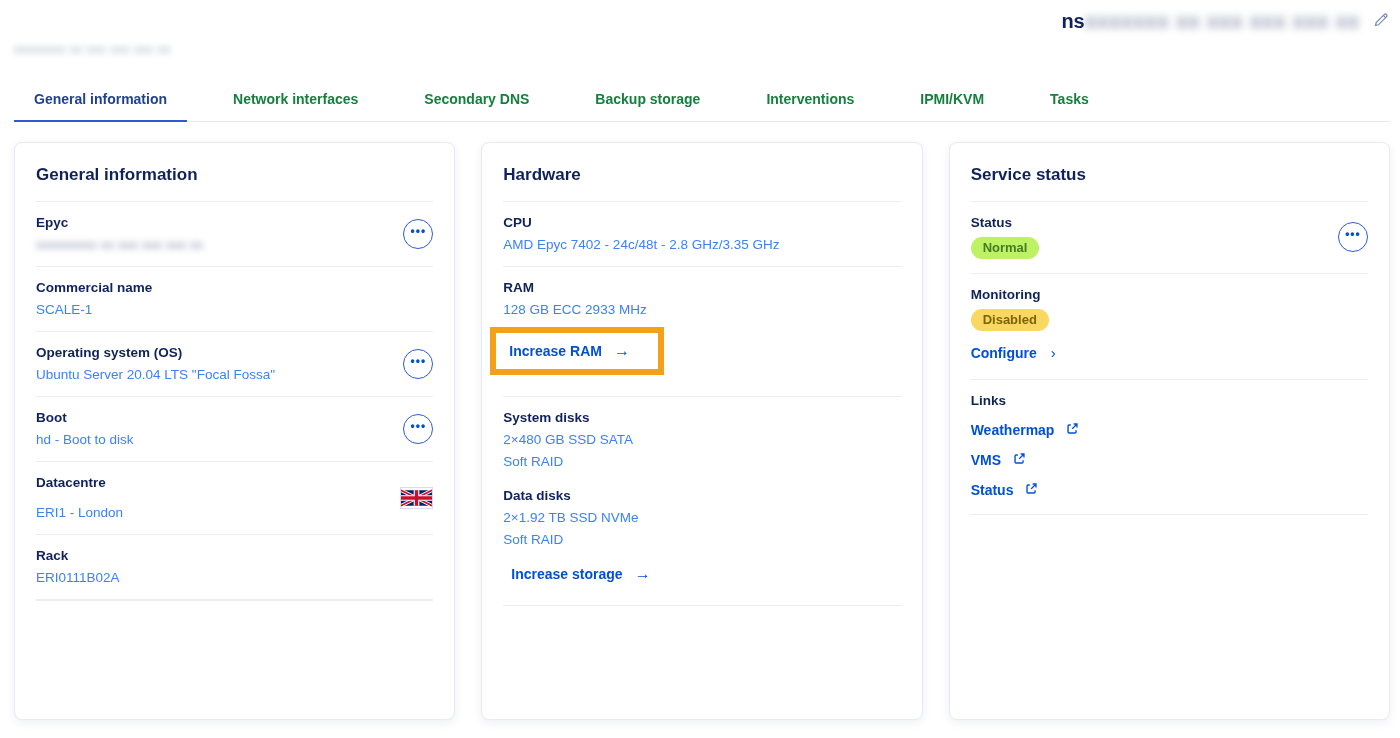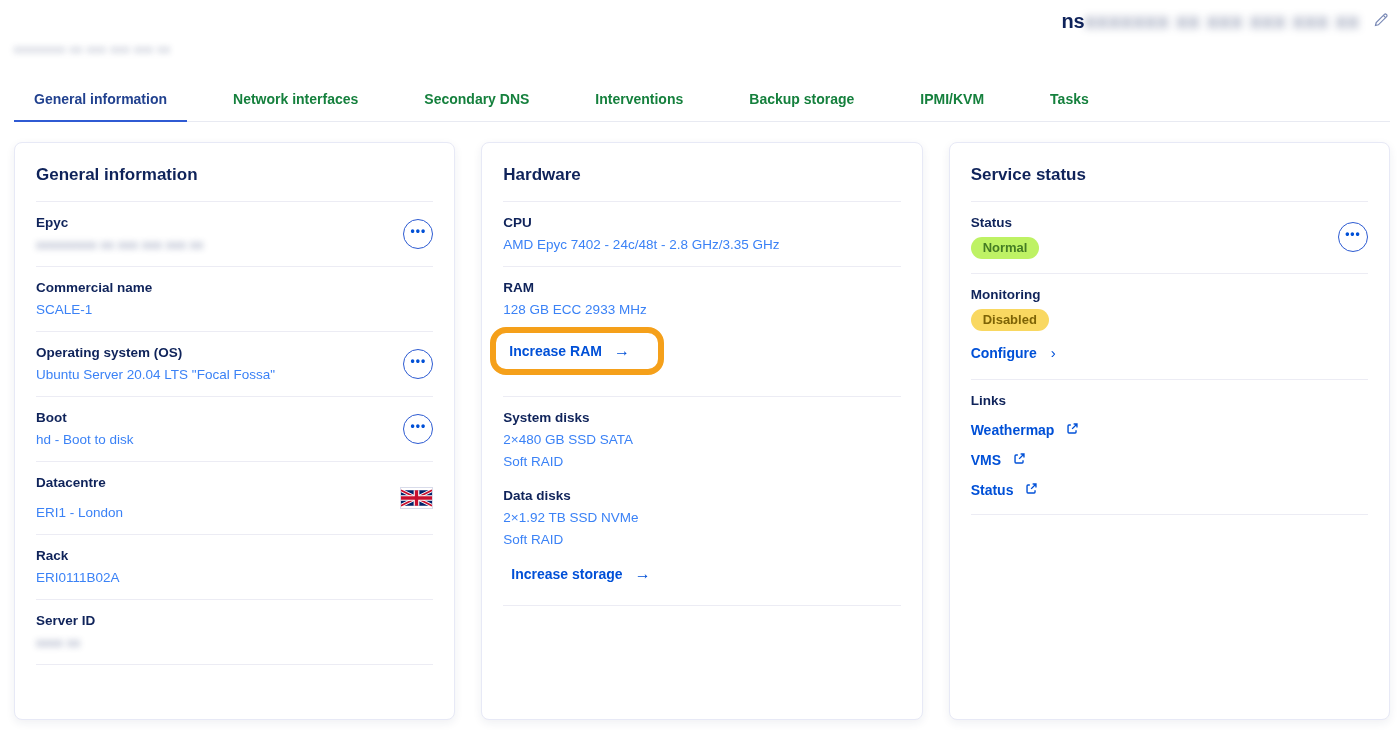--- a/index.html
+++ b/index.html
@@ -50,21 +50,21 @@
     display:flex; align-items:center; justify-content:center;
     cursor:pointer; padding:0 0 6px 0; line-height:10px;
   }
 
   .link { color:#0050d7; font-weight:700; font-size:14px; text-decoration:none; cursor:pointer; display:inline-flex; align-items:center; gap:12px; }
   .link .arrow { font-size:16px; font-weight:400; }
   .chev { font-size:15px; font-weight:400; margin-left:2px; }
 
   .highlight-box {
     display:inline-flex; align-items:center;
-    border:6px solid #f5a01a; border-radius:16px;
+    border:6px solid #f5a01a; border-radius:0;
     background:#fff; padding:9px 28px 9px 13px;
     margin:10px 0 7px -13px;
   }
 
   .badge { display:inline-block; border-radius:12px; padding:3px 12px 4px; font-size:13px; font-weight:700; margin-top:7px; }
   .badge.normal { background:#bef264; color:#447c24; }
   .badge.disabled { background:#f9d861; color:#7d6306; }
 
   .sub-link { margin-top:13px; }
   .links-block { padding:13px 0 16px; display:flex; flex-direction:column; align-items:flex-start; }
@@ -92,22 +92,22 @@
     </button>
   </div>
   <div class="subtitle">
     <span class="redacted small">xxxxxxxx xx xxx xxx xxx xx</span>
   </div>
 
   <nav class="tabs">
     <div class="tab active">General information</div>
     <div class="tab">Network interfaces</div>
     <div class="tab">Secondary DNS</div>
+    <div class="tab">Backup storage</div>
     <div class="tab">Interventions</div>
-    <div class="tab">Backup storage</div>
     <div class="tab">IPMI/KVM</div>
     <div class="tab">Tasks</div>
   </nav>
 
   <main class="cards">
 
     <section class="card">
       <h2>General information</h2>
       <div class="hr"></div>
 
@@ -170,26 +170,20 @@
       <div class="hr"></div>
 
       <div class="row">
         <div class="col">
           <span class="label">Rack</span>
           <span class="value">ERI0111B02A</span>
         </div>
       </div>
       <div class="hr"></div>
 
-      <div class="row">
-        <div class="col">
-          <span class="label">Server ID</span>
-          <span class="value blur">xxxx xx</span>
-        </div>
-      </div>
       <div class="hr"></div>
     </section>
 
     <section class="card">
       <h2>Hardware</h2>
       <div class="hr"></div>
 
       <div class="row">
         <div class="col">
           <span class="label">CPU</span>

